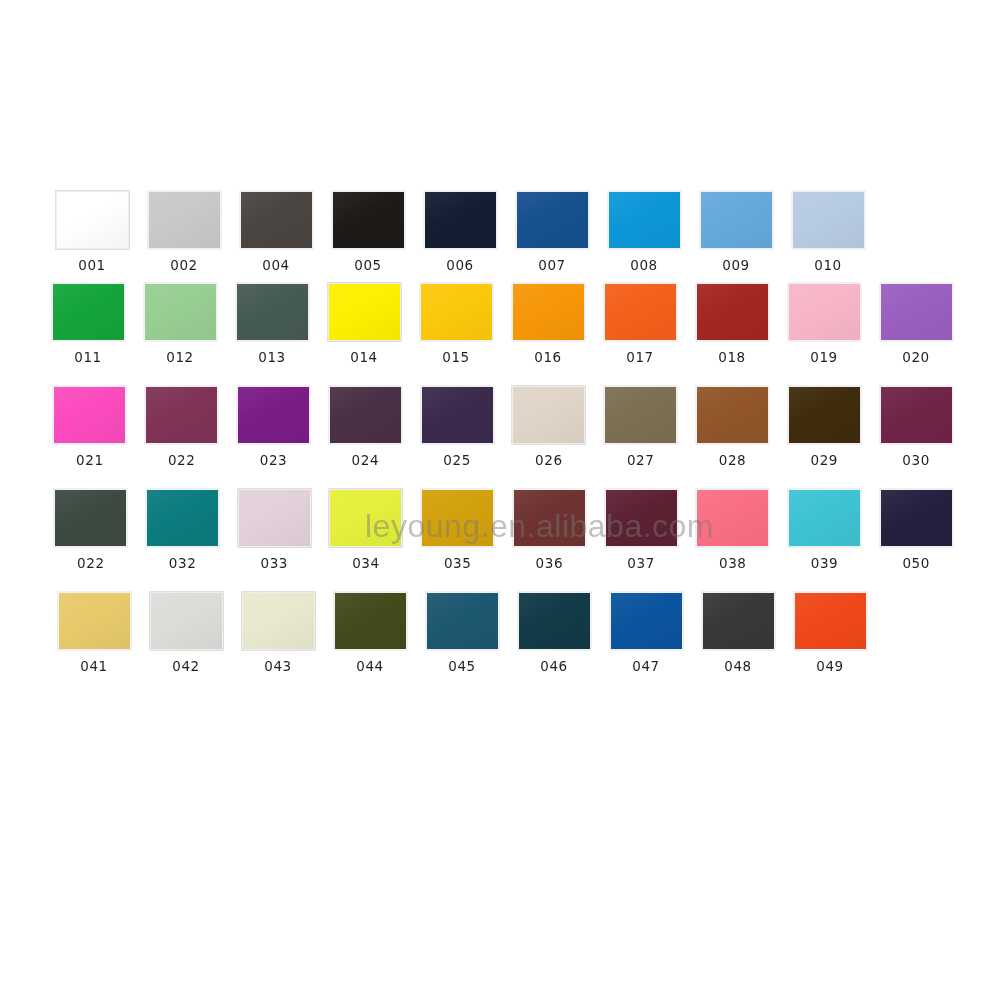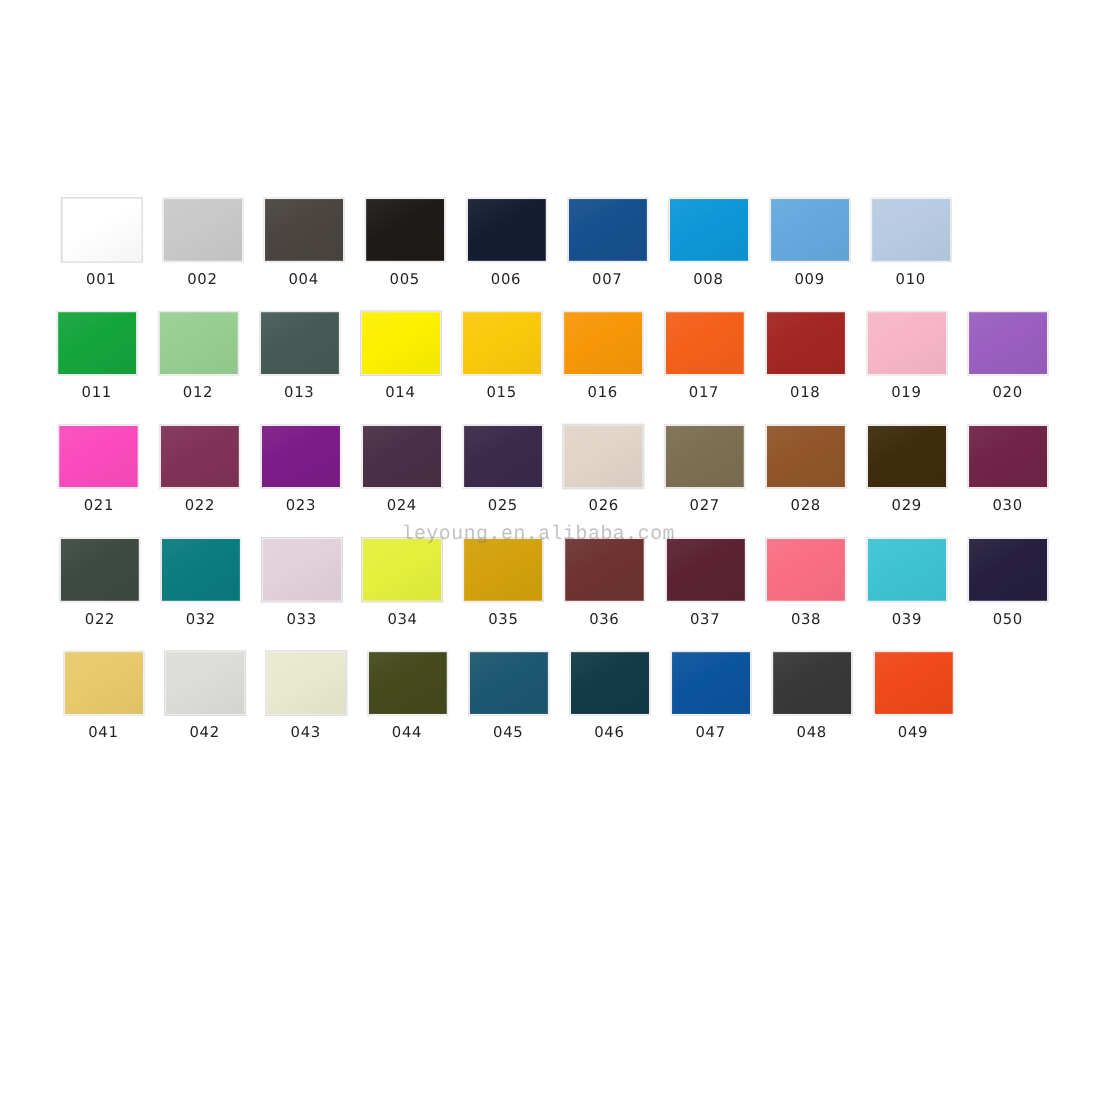--- a/index.html
+++ b/index.html
@@ -73,34 +73,34 @@
     margin-top: 10px;
     font-size: 13.5px;
     letter-spacing: 0.6px;
     color: #231f20;
     font-family: "DejaVu Sans", "Liberation Sans", sans-serif;
     line-height: 1;
     white-space: nowrap;
   }
 
   
-  .row-0 { margin-left: 4px; }
+  .row-0 { margin-left: 4px; align-items: center; }
   .row-1 { margin-left: 0px; }
   .row-2 { margin-left: 2px; }
   .row-3 { margin-left: 3px; }
   .row-4 { margin-left: 6px; }
 
   .watermark {
     position: absolute;
     left: 365px;
-    top: 476px;
-    font-size: 18px;
+    top: 508px;
+    font-size: 32px;
     letter-spacing: 0.5px;
     color: rgba(120,120,120,0.46);
-    font-family: Liberation Mono, monospace;
+    font-family: Liberation Sans, sans-serif;
     white-space: nowrap;
     pointer-events: none;
     user-select: none;
   }
 </style>
 </head>
 <body style="background: rgb(255, 255, 255);">
 
 <div id="chart-root">
 

